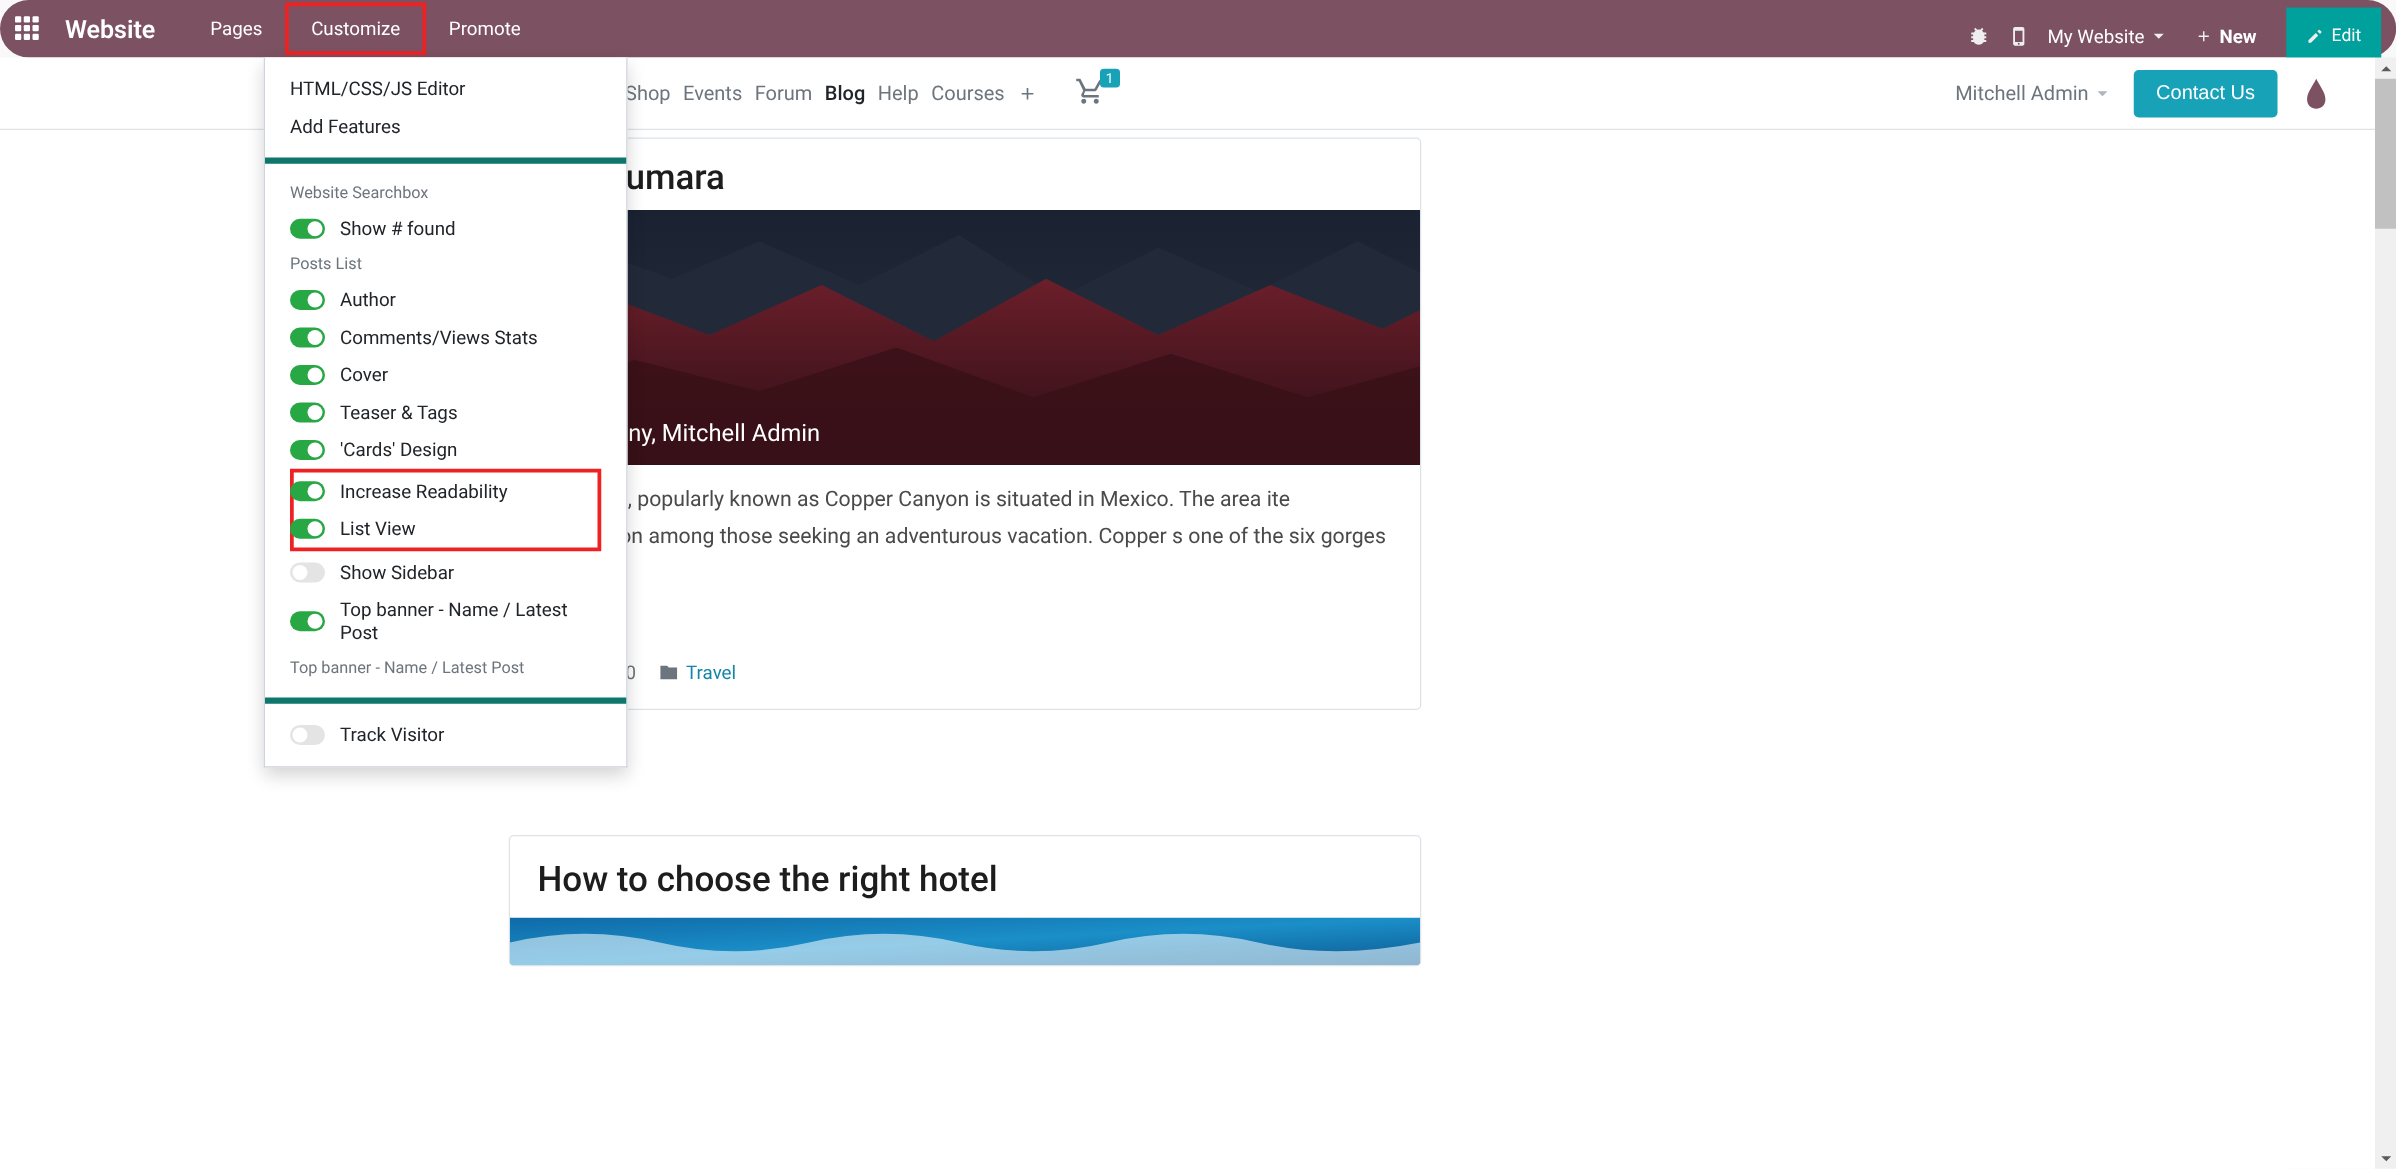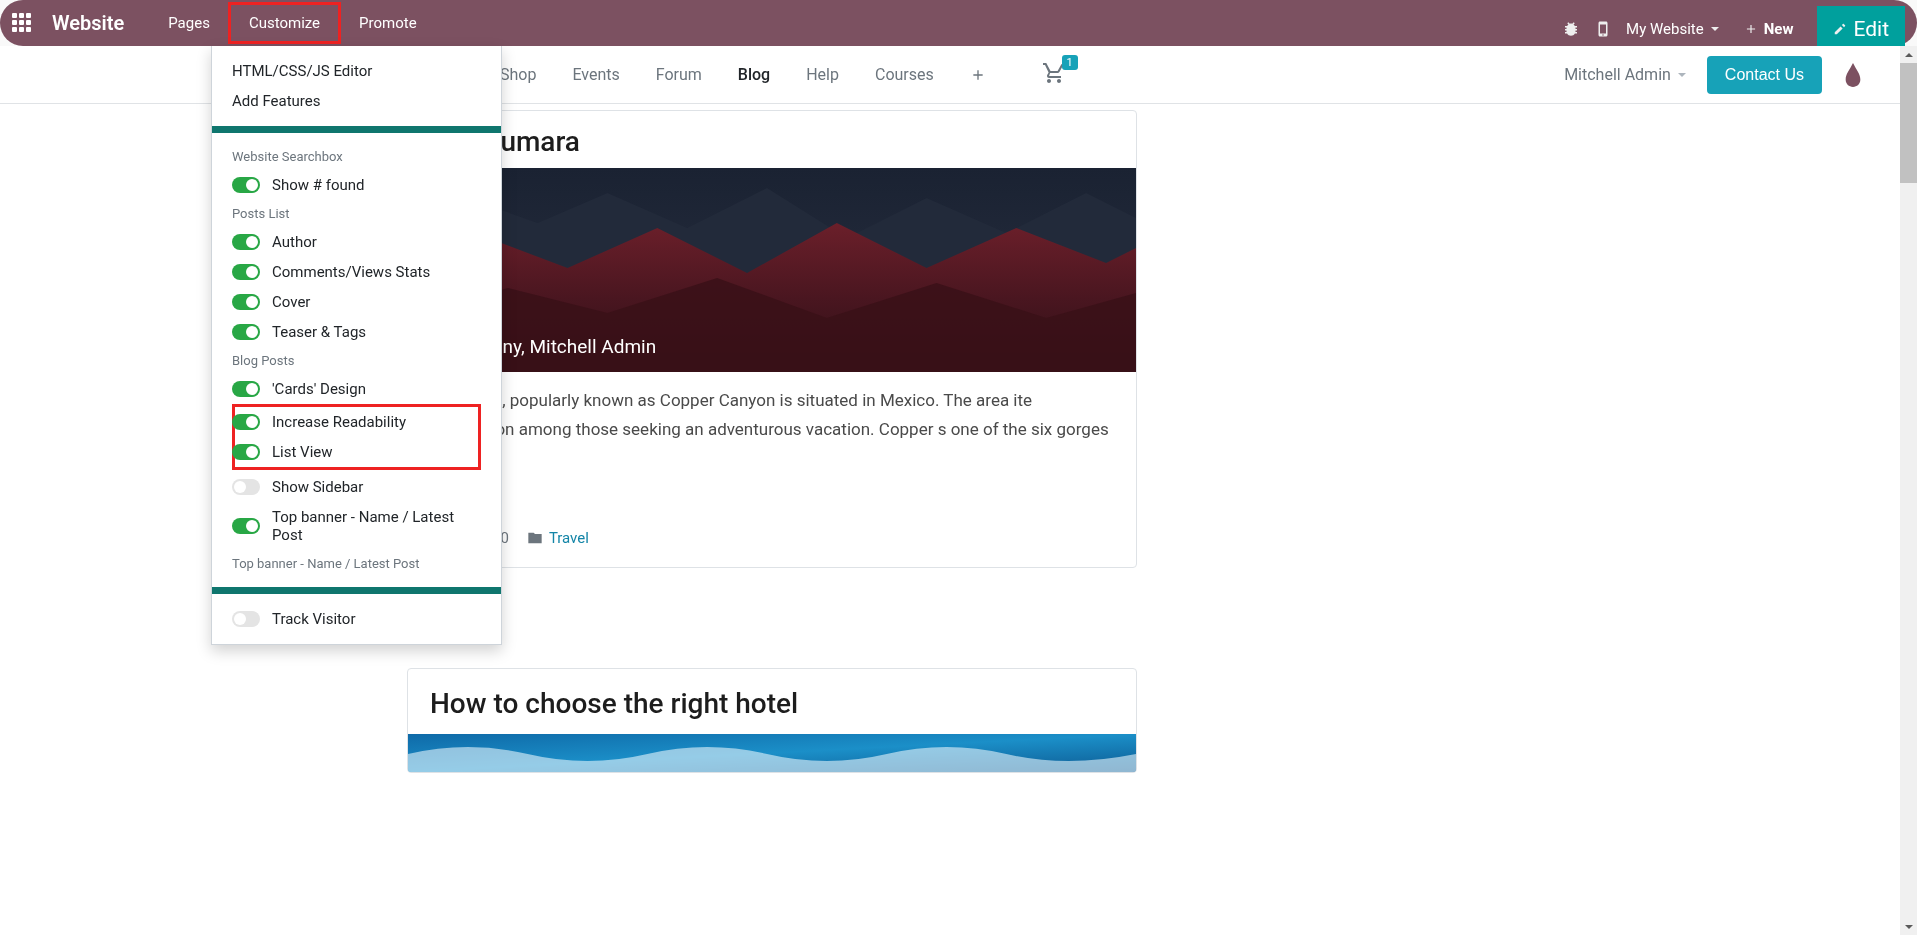--- a/index.html
+++ b/index.html
@@ -12,39 +12,39 @@
   .apps-icon span { background: #fff; border-radius: 1px; }
   .brand { font-size: 20px; font-weight: 600; margin-left: 4px; margin-right: 10px; }
   .top-menu { display: flex; }
   .top-menu a { color: #fff; text-decoration: none; padding: 12px 18px; font-size: 15px; cursor: pointer; }
   .top-menu a.highlight { border: 3px solid #e22; padding: 9px 18px; }
   .topbar-right { margin-left: auto; display: flex; align-items: center; gap: 14px; margin-top: 11px; }
   .top-ic { width: 18px; height: 18px; fill: #eee; }
   .dropdown-link { display: flex; align-items: center; gap: 6px; font-size: 15px; cursor: pointer; }
   .caret-svg { width: 10px; height: 10px; fill: #eee; }
   .btn-new { display: flex; align-items: center; gap: 6px; font-size: 15px; cursor: pointer; padding: 0 10px; font-weight: bold; }
-  .btn-edit { display: flex; align-items: center; gap: 6px; background: #00a09d; padding: 0 16px; height: 46px; font-size: 21px; cursor: pointer; }
+  .btn-edit { display: flex; align-items: center; gap: 6px; background: #00a09d; padding: 0 16px; height: 46px; font-size: 14px; cursor: pointer; }
 
   
   .dropdown-panel { position: absolute; left: 211px; top: 46px; width: 291px; background: #fff; border: 1px solid #ced4da; border-top: none; box-shadow: 0 6px 14px rgba(0,0,0,0.18); z-index: 300; }
-  .dp-section { padding: 10px 0; border-top: 7px solid #0f766e; }
+  .dp-section { padding: 10px 0; border-top: 5px solid #0f766e; }
   .dp-section:first-child { border-top: none; }
   .dp-item, .dp-toggle { display: flex; align-items: center; padding: 6px 20px; font-size: 15px; color: #212529; cursor: pointer; }
   .dp-header { padding: 6px 20px; font-size: 13px; color: #6c757d; }
   .toggle { width: 28px; height: 16px; border-radius: 8px; background: #e4e4e4; margin-right: 12px; position: relative; flex-shrink: 0; }
   .toggle.on { background: #28a745; }
   .toggle::after { content: ''; position: absolute; width: 12px; height: 12px; background: #fff; border-radius: 50%; top: 2px; left: 2px; }
   .toggle.on::after { left: 14px; }
   .hl-box { border: 3px solid #e22; margin: 0 20px 2px 20px; }
   .hl-box .dp-toggle { padding-left: 0; padding-right: 0; }
   .hl-box .dp-toggle .toggle { margin-left: -3px; }
 
   
   .sitebar { position: absolute; top: 46px; left: 0; right: 17px; height: 58px; background: #fff; border-bottom: 1px solid #e0e3e6; display: flex; align-items: center; padding: 0 36px 0 500px; }
-  .site-nav { display: flex; align-items: center; gap: 36px; }
+  .site-nav { display: flex; align-items: center; gap: 10px; }
   .site-nav a { color: #6c757d; text-decoration: none; font-size: 16px; cursor: pointer; }
   .site-nav a.active { color: #212529; font-weight: 500; }
   .plus-svg { width: 16px; height: 16px; fill: #6c757d; }
   .cart { position: relative; color: #6c757d; margin-left: 20px; }
   .cart svg { width: 24px; height: 24px; fill: #6c757d; }
   .cart-badge { position: absolute; top: -6px; right: -12px; background: #17a2b8; color: #fff; font-size: 11px; padding: 1px 5px; border-radius: 3px; }
   .site-right { margin-left: auto; display: flex; align-items: center; gap: 20px; }
   .user-dd { display: flex; align-items: center; gap: 6px; color: #6c757d; font-size: 16px; cursor: pointer; }
   .user-dd .caret-svg { fill: #adb5bd; }
   .btn-contact { background: #17a2b8; color: #fff; padding: 10px 18px; border-radius: 4px; font-size: 16px; cursor: pointer; border: none; }
@@ -181,21 +181,20 @@
         <span>Comments/Views Stats</span>
       </div>
     <div class="dp-toggle">
         <span class="toggle on"></span>
         <span>Cover</span>
       </div>
     <div class="dp-toggle">
         <span class="toggle on"></span>
         <span>Teaser &amp; Tags</span>
       </div>
-    <div class="dp-header">Blog Posts</div>
     <div class="dp-toggle">
         <span class="toggle on"></span>
         <span>'Cards' Design</span>
       </div>
     <div class="hl-box">
       <div class="dp-toggle" style="padding-left:0">
           <span class="toggle on"></span>
           <span>Increase Readability</span>
         </div>
       <div class="dp-toggle" style="padding-left:0">

